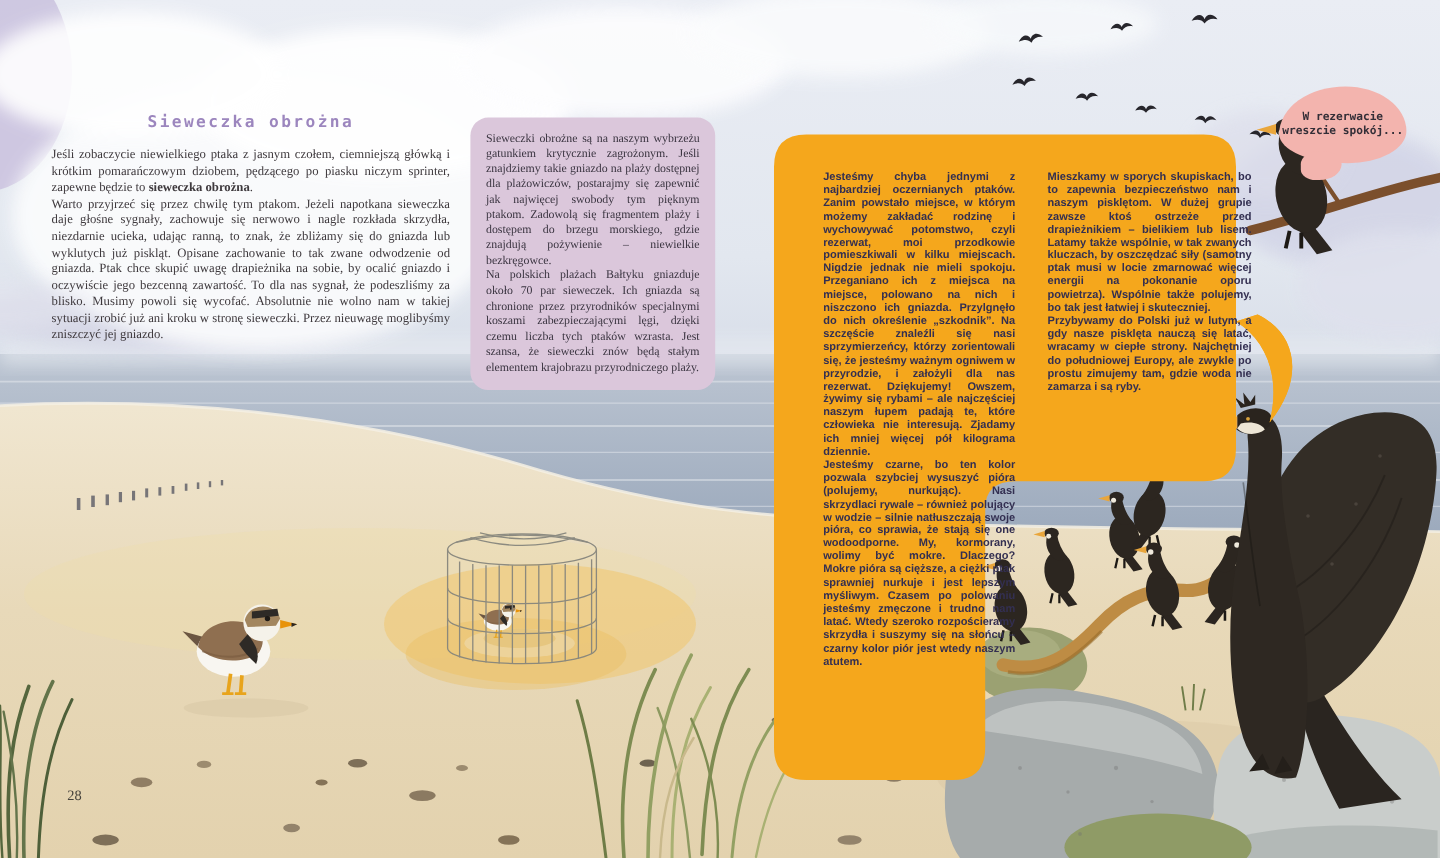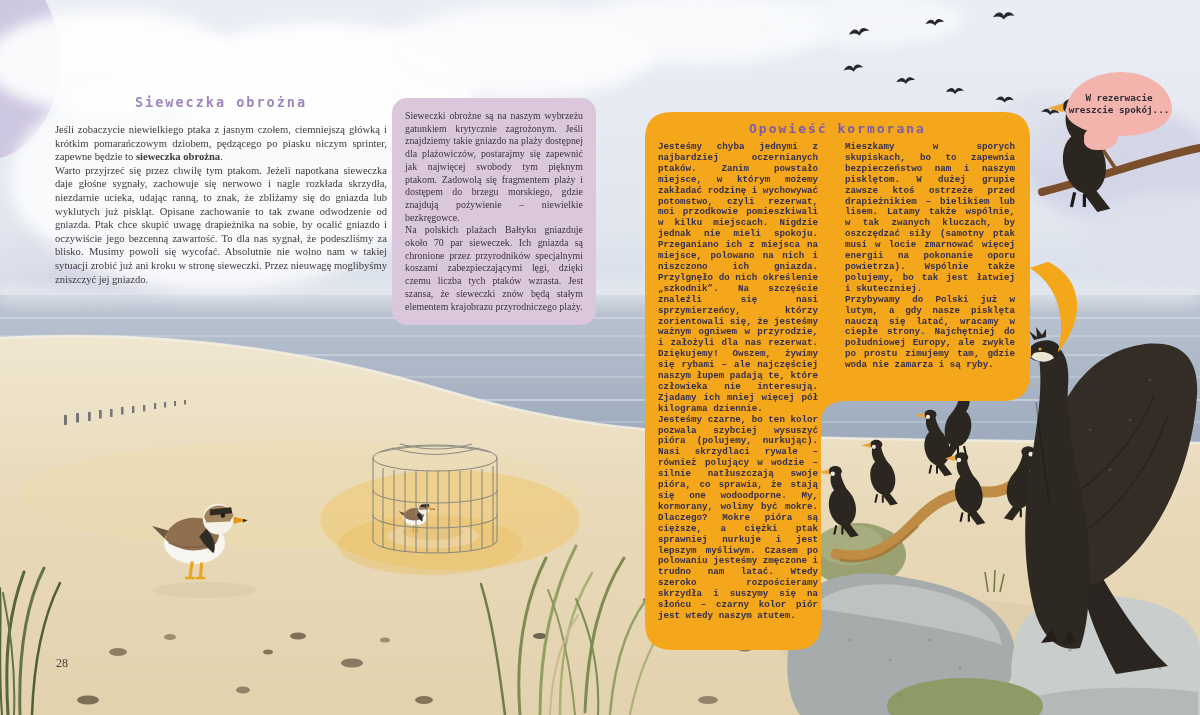--- a/index.html
+++ b/index.html
@@ -4,43 +4,43 @@
 <style>
   html,body{margin:0;padding:0;}
   #page{
     position:relative;width:1200px;height:715px;overflow:hidden;
     background:linear-gradient(#EAEDF4 0%,#E2E7EF 30%,#D8DEE9 42%,#CBD3DF 46%);
     font-family:"Liberation Serif",serif;
   }
   .abs{position:absolute;}
   svg{display:block;}
   
-  #left-article{left:55px;top:94px;width:332px;color:#3E393D;}
+  #left-article{left:43px;top:94px;width:332px;color:#3E393D;}
   #left-article h1{
     margin:0 0 13px 0;text-align:center;
     font-family:"DejaVu Sans Mono",monospace;font-weight:bold;
     font-size:13.5px;letter-spacing:2px;color:#9C86BE;
   }
   #left-article p{margin:0;font-size:10.6px;line-height:13.6px;text-align:justify;}
   #left-article .b{font-weight:bold;}
   
   #info-box{
     left:392px;top:98px;width:204px;background:#DBC7DB;border-radius:15px;
     padding:12px 13px;box-sizing:border-box;color:#3A3440;
   }
   #info-box p{margin:0;font-size:9.9px;line-height:12.7px;text-align:justify;}
   
   #bubble-title{
     left:645px;top:121px;width:385px;text-align:center;
     font-family:"DejaVu Sans Mono",monospace;font-weight:bold;
     font-size:13px;letter-spacing:2px;color:#7A5CA8;
   }
   .story-col{
-    font-family:Liberation Mono, monospace;font-weight:bold;
-    font-size:9.2px;line-height:10.9px;color:#332F51;text-align:justify;
+    font-family:Liberation Sans, sans-serif;font-weight:bold;
+    font-size:9.2px;line-height:10.9px;color:#332F51;text-align:justify;margin-left:28px;
   }
   .story-col p{margin:0;}
   #story-col1{left:658px;top:142px;width:160px;}
   #story-col2{left:845px;top:142px;width:170px;}
   
   .mini-bubble{
     display:flex;align-items:center;justify-content:center;text-align:center;
     font-family:"DejaVu Sans Mono",monospace;font-weight:bold;
     font-size:9.3px;line-height:12px;color:#332E37;
   }
@@ -307,21 +307,20 @@
     <p>Sieweczki obrożne są na naszym wybrzeżu gatunkiem krytycznie zagrożonym. Jeśli znajdziemy takie gniazdo na plaży dostępnej dla plażowiczów, postarajmy się zapewnić jak najwięcej swobody tym pięknym ptakom. Zadowolą się fragmentem plaży i dostępem do brzegu morskiego, gdzie znajdują pożywienie – niewielkie bezkręgowce.</p>
     <p>Na polskich plażach Bałtyku gniazduje około 70 par sieweczek. Ich gniazda są chronione przez przyrodników specjalnymi koszami zabezpieczającymi lęgi, dzięki czemu liczba tych ptaków wzrasta. Jest szansa, że sieweczki znów będą stałym elementem krajobrazu przyrodniczego plaży.</p>
   </div>
 
   <svg class="abs" style="left:0;top:0;pointer-events:none" width="1200" height="715" viewBox="0 0 1200 715">
     <path d="M672,112 H1003 Q1030,112 1030,139 V374 Q1030,401 1003,401 H846 Q821,401 821,424 V623 Q821,650 794,650 H672 Q645,650 645,623 V139 Q645,112 672,112 Z
              M1030,268 C1057,285 1067,316 1058,352 C1086,318 1083,279 1048,262 Z" fill="#F5A71C"></path>
     <path d="M1030,268 C1057,285 1067,316 1058,352 C1086,318 1083,279 1048,262 Z" fill="#F5A71C"></path>
   </svg>
 
-  <div id="bubble-title" class="abs">Opowieść kormorana</div>
   <div id="story-col1" class="abs story-col">
     <p>Jesteśmy chyba jednymi z najbardziej oczernianych ptaków. Zanim powstało miejsce, w którym możemy zakładać rodzinę i wychowywać potomstwo, czyli rezerwat, moi przodkowie pomieszkiwali w kilku miejscach. Nigdzie jednak nie mieli spokoju. Przeganiano ich z miejsca na miejsce, polowano na nich i niszczono ich gniazda. Przylgnęło do nich określenie „szkodnik”. Na szczęście znaleźli się nasi sprzymierzeńcy, którzy zorientowali się, że jesteśmy ważnym ogniwem w przyrodzie, i założyli dla nas rezerwat. Dziękujemy! Owszem, żywimy się rybami – ale najczęściej naszym łupem padają te, które człowieka nie interesują. Zjadamy ich mniej więcej pół kilograma dziennie.</p>
     <p>Jesteśmy czarne, bo ten kolor pozwala szybciej wysuszyć pióra (polujemy, nurkując). Nasi skrzydlaci rywale – również polujący w wodzie – silnie natłuszczają swoje pióra, co sprawia, że stają się one wodoodporne. My, kormorany, wolimy być mokre. Dlaczego? Mokre pióra są cięższe, a ciężki ptak sprawniej nurkuje i jest lepszym myśliwym. Czasem po polowaniu jesteśmy zmęczone i trudno nam latać. Wtedy szeroko rozpościeramy skrzydła i suszymy się na słońcu – czarny kolor piór jest wtedy naszym atutem.</p>
   </div>
   <div id="story-col2" class="abs story-col">
     <p>Mieszkamy w sporych skupiskach, bo to zapewnia bezpieczeństwo nam i naszym pisklętom. W dużej grupie zawsze ktoś ostrzeże przed drapieżnikiem – bielikiem lub lisem. Latamy także wspólnie, w tak zwanych kluczach, by oszczędzać siły (samotny ptak musi w locie zmarnować więcej energii na pokonanie oporu powietrza). Wspólnie także polujemy, bo tak jest łatwiej i skuteczniej.</p>
     <p>Przybywamy do Polski już w lutym, a gdy nasze pisklęta nauczą się latać, wracamy w ciepłe strony. Najchętniej do południowej Europy, ale zwykle po prostu zimujemy tam, gdzie woda nie zamarza i są ryby.</p>
   </div>
 
   <div id="bubble-reserve" class="abs mini-bubble">

